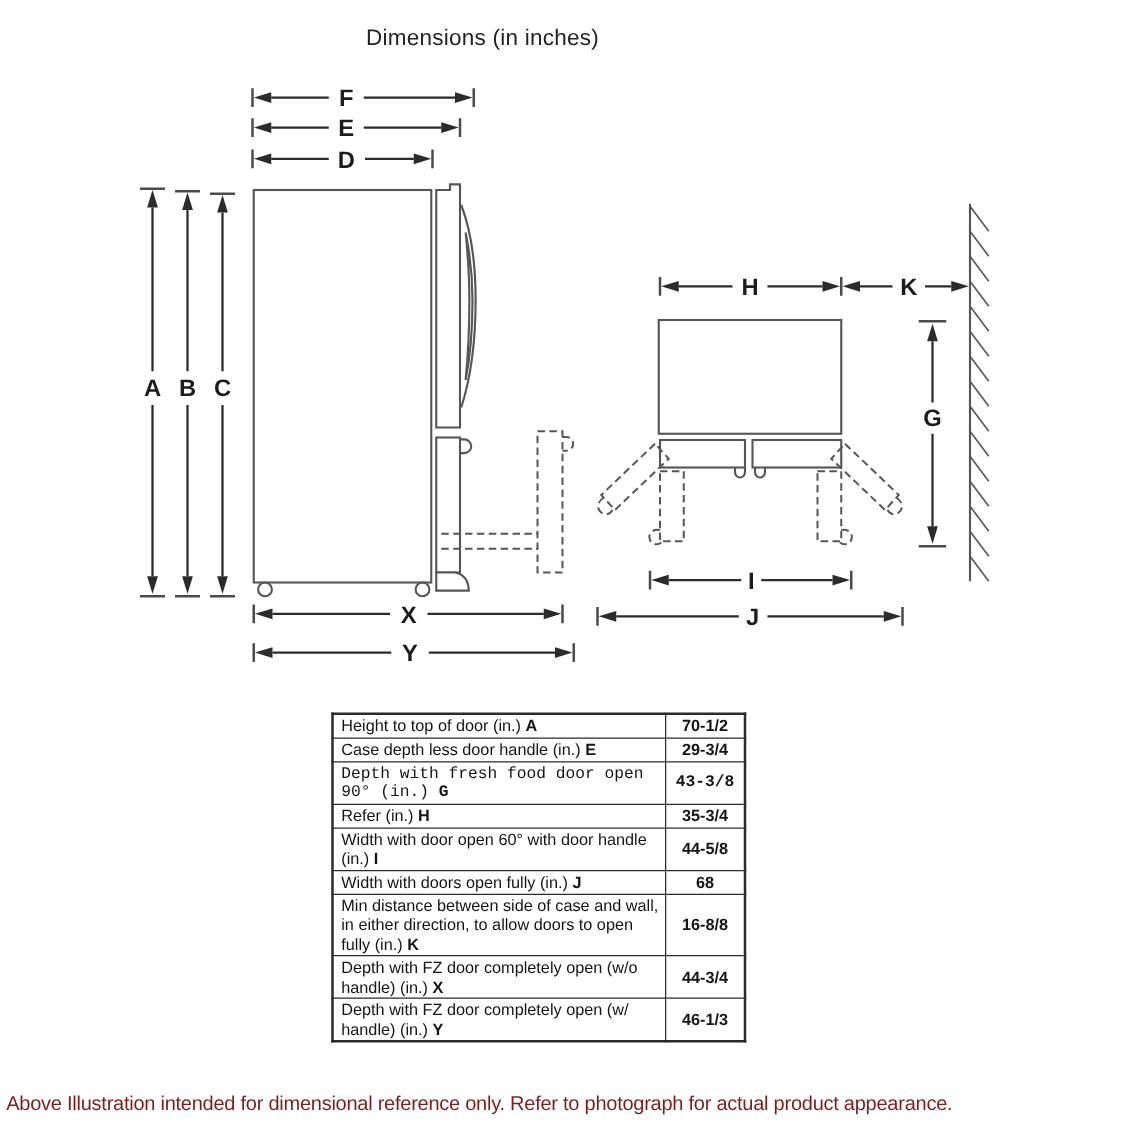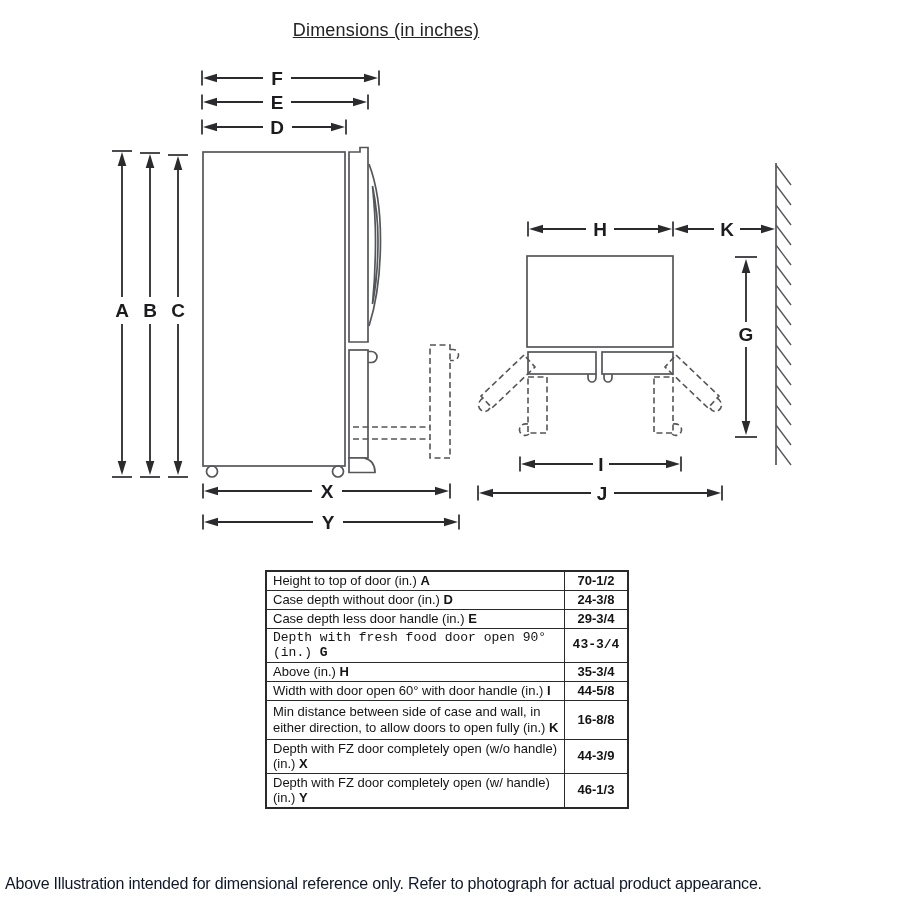--- a/index.html
+++ b/index.html
@@ -2,53 +2,53 @@
 <html><head>
 <meta charset="utf-8">
 <style>
   html,body{margin:0;padding:0;}
   body{
     width:900px;height:900px;position:relative;background:#fff;
     font-family:"Liberation Sans", sans-serif;color:#1e1e20;overflow:hidden;
   }
   .title{
     position:absolute;top:20px;left:0;width:772px;text-align:center;
-    font-size:18px;color:#232325;letter-spacing:.2px;text-decoration:underline;
+    font-size:18px;color:#232325;letter-spacing:.2px;
   }
   svg.diagram{position:absolute;left:0;top:0;}
   svg .outline{fill:none;stroke:#55565a;stroke-width:1.7;}
   svg .outline-f{fill:#fff;stroke:#55565a;stroke-width:1.7;}
   svg .dashed{fill:none;stroke:#55565a;stroke-width:1.6;stroke-dasharray:6 3.5;}
   svg .dim{fill:none;stroke:#2b2b2e;stroke-width:1.8;}
   svg .tick{fill:none;stroke:#4a4b4e;stroke-width:2;}
   svg .ah{fill:#2b2b2e;stroke:none;}
   svg text.dimlbl{
     font-family:"Liberation Sans", sans-serif;font-size:19px;font-weight:bold;
     fill:#1c1c1e;text-anchor:middle;
   }
   .dim-table{
-    position:absolute;left:265px;top:570px;width:364px;
+    position:absolute;left:265px;top:570px;width:332px;
     border-collapse:collapse;table-layout:fixed;color:#141414;
     border:2px solid #2a2a2a;
   }
   .dim-table td{
     border:1.5px solid #2a2a2a;font-size:13px;line-height:15.5px;
     vertical-align:middle;overflow:hidden;
   }
   .dim-table td.lbl{padding:1px 4px 1px 6px;}
   .dim-table td.val{width:58px;text-align:center;font-weight:bold;padding:1px 2px;}
   .dim-table tr{height:19px;}
   .dim-table tr.r7{height:20px;font-family:Liberation Mono, monospace;}
   .dim-table tr.rk{height:39px;}
   .dim-table tr.rx{height:24px;}
   .dim-table tr.ry{height:30px;}
   .key{font-weight:bold;}
   .footer{
     position:absolute;left:0;top:875px;width:860px;box-sizing:border-box;
-    padding:0 5px;font-size:16px;letter-spacing:-.2px;color:#0f172a;
+    padding:0 5px;font-size:16px;letter-spacing:-.2px;color:#7f1d1d;
     white-space:nowrap;
   }
 </style>
 </head>
 <body>
 
 <div class="title">Dimensions (in inches)</div>
 
 <svg class="diagram" width="900" height="560" viewBox="0 0 900 560">
 
@@ -188,46 +188,46 @@
   </g>
 </svg>
 
 <table class="dim-table">
   <tbody>
     <tr>
       <td class="lbl"><span>Height to top of door (in.)</span> <span class="key">A</span></td>
       <td class="val">70-1/2</td>
     </tr>
     <tr>
-      <td class="lbl"><span>Case depth without door (in.)</span> <span class="key">D</span></td>
-      <td class="val">24-3/8</td>
-    </tr>
-    <tr>
       <td class="lbl"><span>Case depth less door handle (in.)</span> <span class="key">E</span></td>
       <td class="val">29-3/4</td>
     </tr>
     <tr class="r7">
       <td class="lbl"><span>Depth with fresh food door open 90° (in.)</span> <span class="key">G</span></td>
-      <td class="val">43-3/4</td>
-    </tr>
-    <tr>
-      <td class="lbl"><span>Above (in.)</span> <span class="key">H</span></td>
+      <td class="val">43-3/8</td>
+    </tr>
+    <tr>
+      <td class="lbl"><span>Refer (in.)</span> <span class="key">H</span></td>
       <td class="val">35-3/4</td>
     </tr>
     <tr>
       <td class="lbl"><span>Width with door open 60° with door handle (in.)</span> <span class="key">I</span></td>
       <td class="val">44-5/8</td>
+    </tr>
+    <tr>
+      <td class="lbl"><span>Width with doors open fully (in.)</span> <span class="key">J</span></td>
+      <td class="val">68</td>
     </tr>
     <tr class="rk">
       <td class="lbl"><span>Min distance between side of case and wall, in either direction, to allow doors to open fully (in.)</span> <span class="key">K</span></td>
       <td class="val">16-8/8</td>
     </tr>
     <tr class="rx">
       <td class="lbl"><span>Depth with FZ door completely open (w/o handle) (in.)</span> <span class="key">X</span></td>
-      <td class="val">44-3/9</td>
+      <td class="val">44-3/4</td>
     </tr>
     <tr class="ry">
       <td class="lbl"><span>Depth with FZ door completely open (w/ handle) (in.)</span> <span class="key">Y</span></td>
       <td class="val">46-1/3</td>
     </tr>
   </tbody>
 </table>
 
 <div class="footer">Above Illustration intended for dimensional reference only. Refer to photograph for actual product appearance.</div>
 

